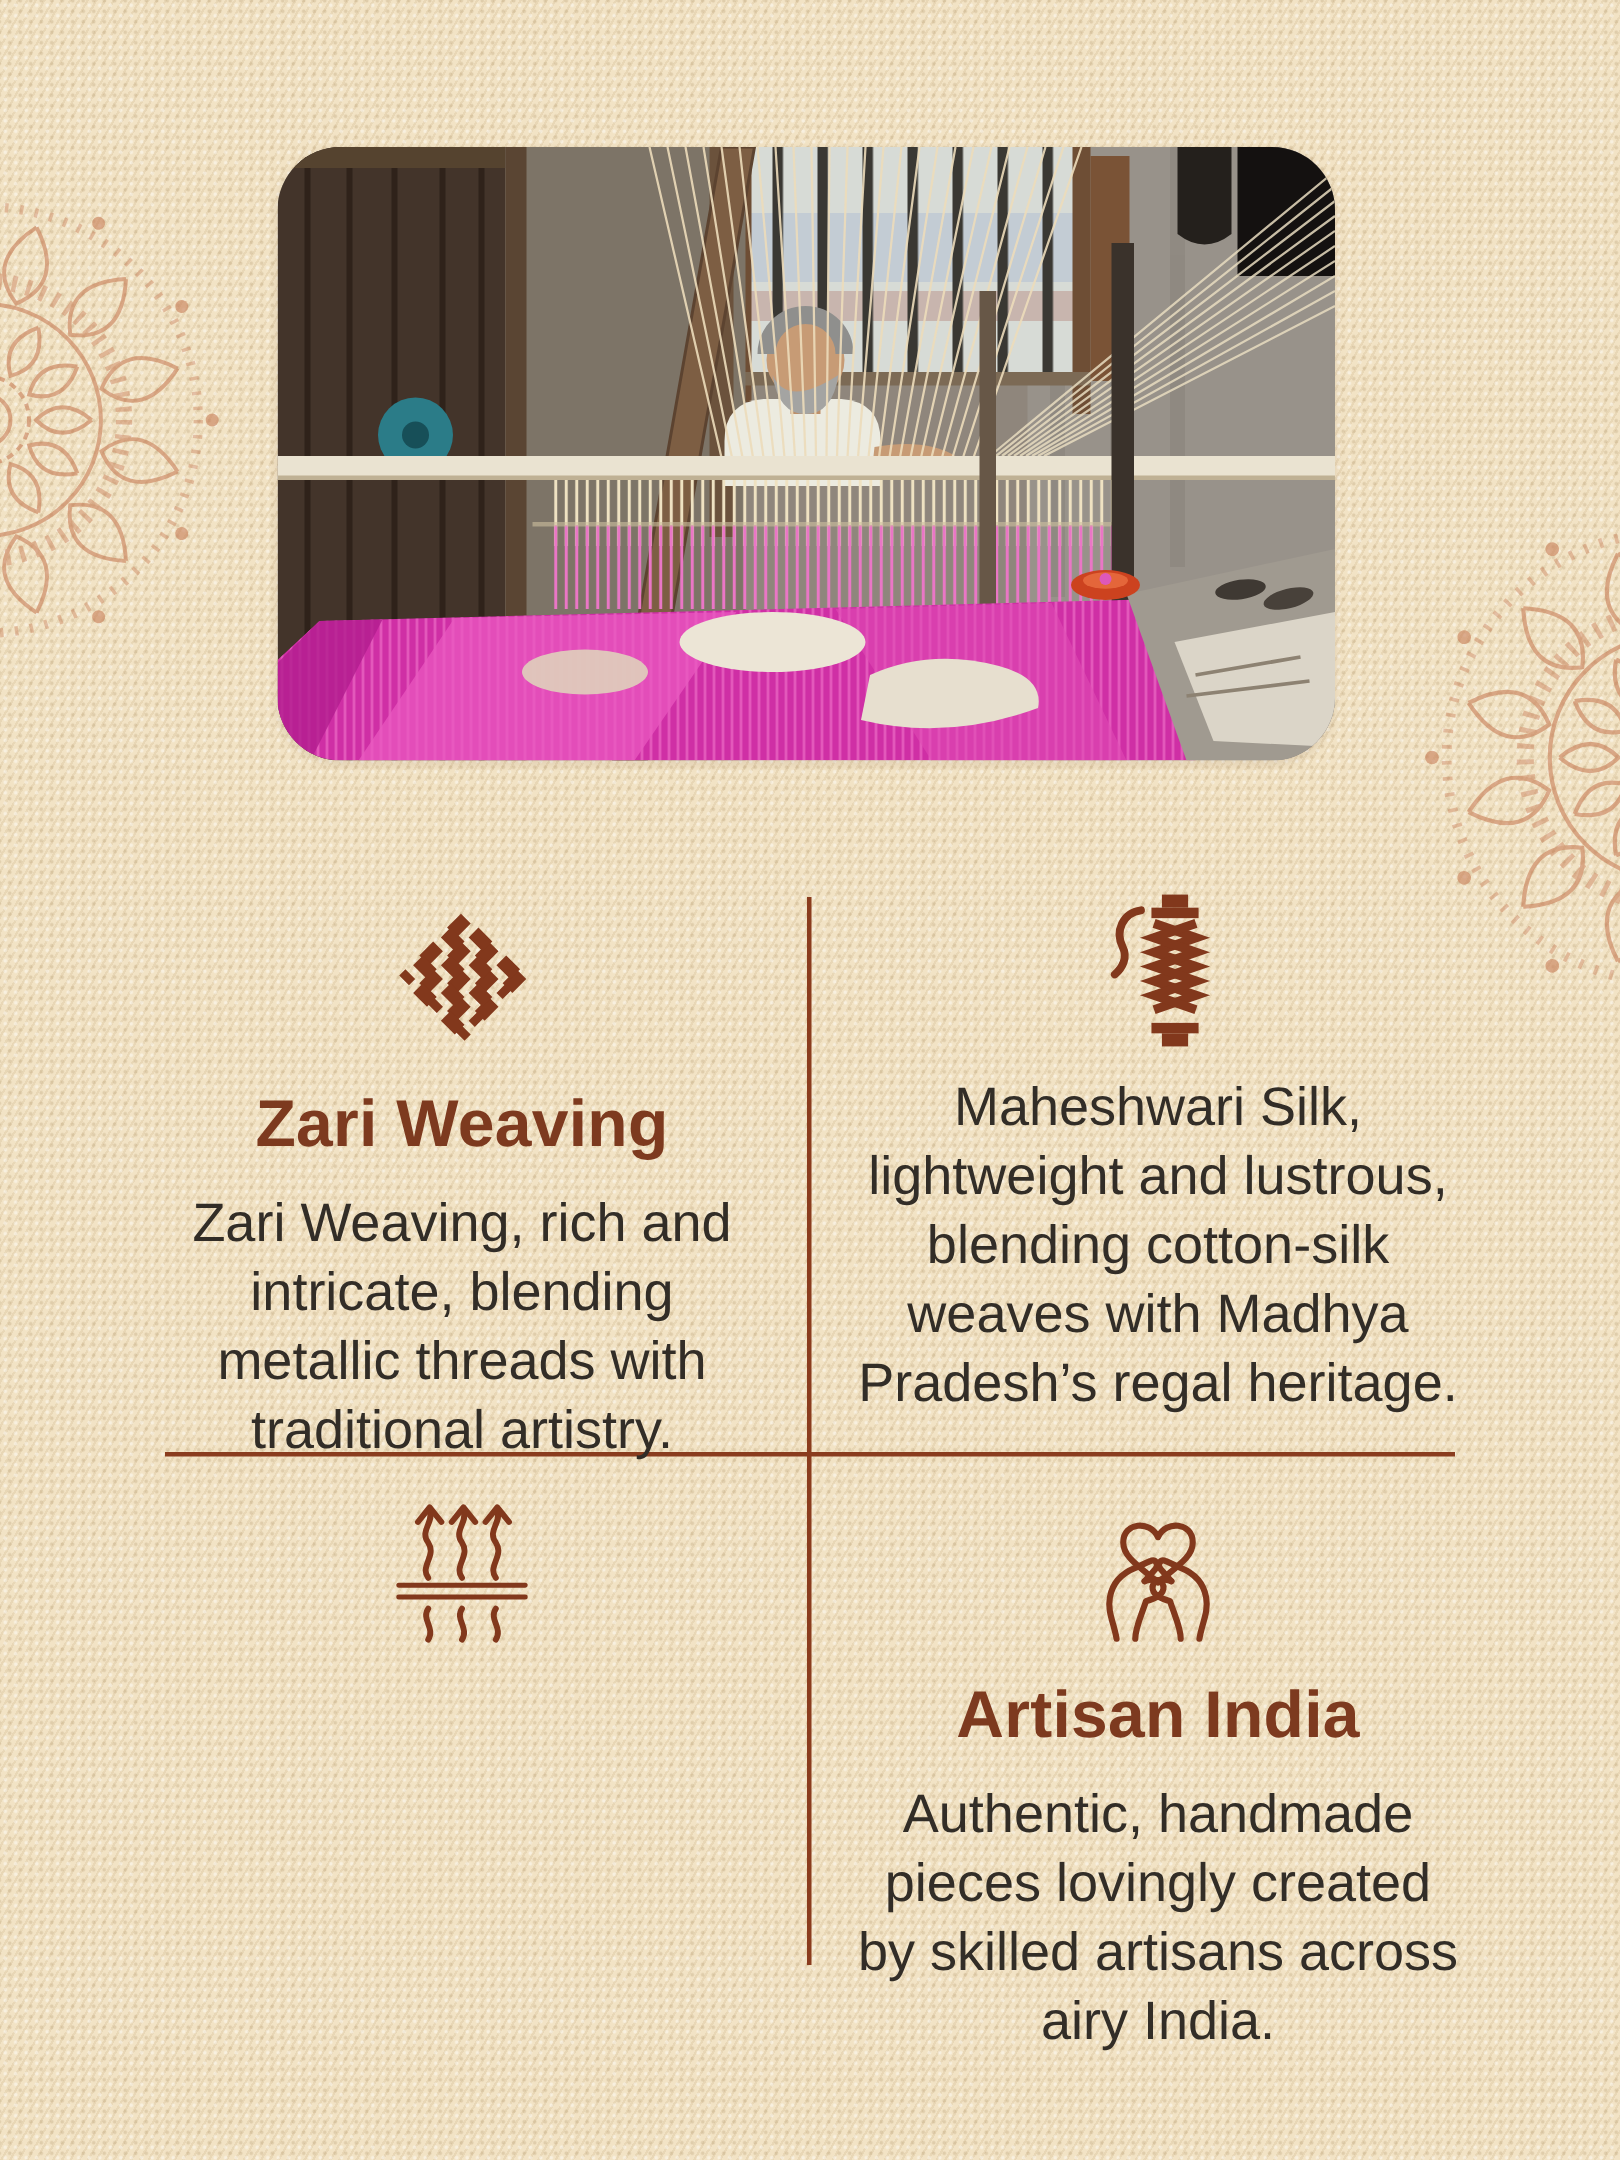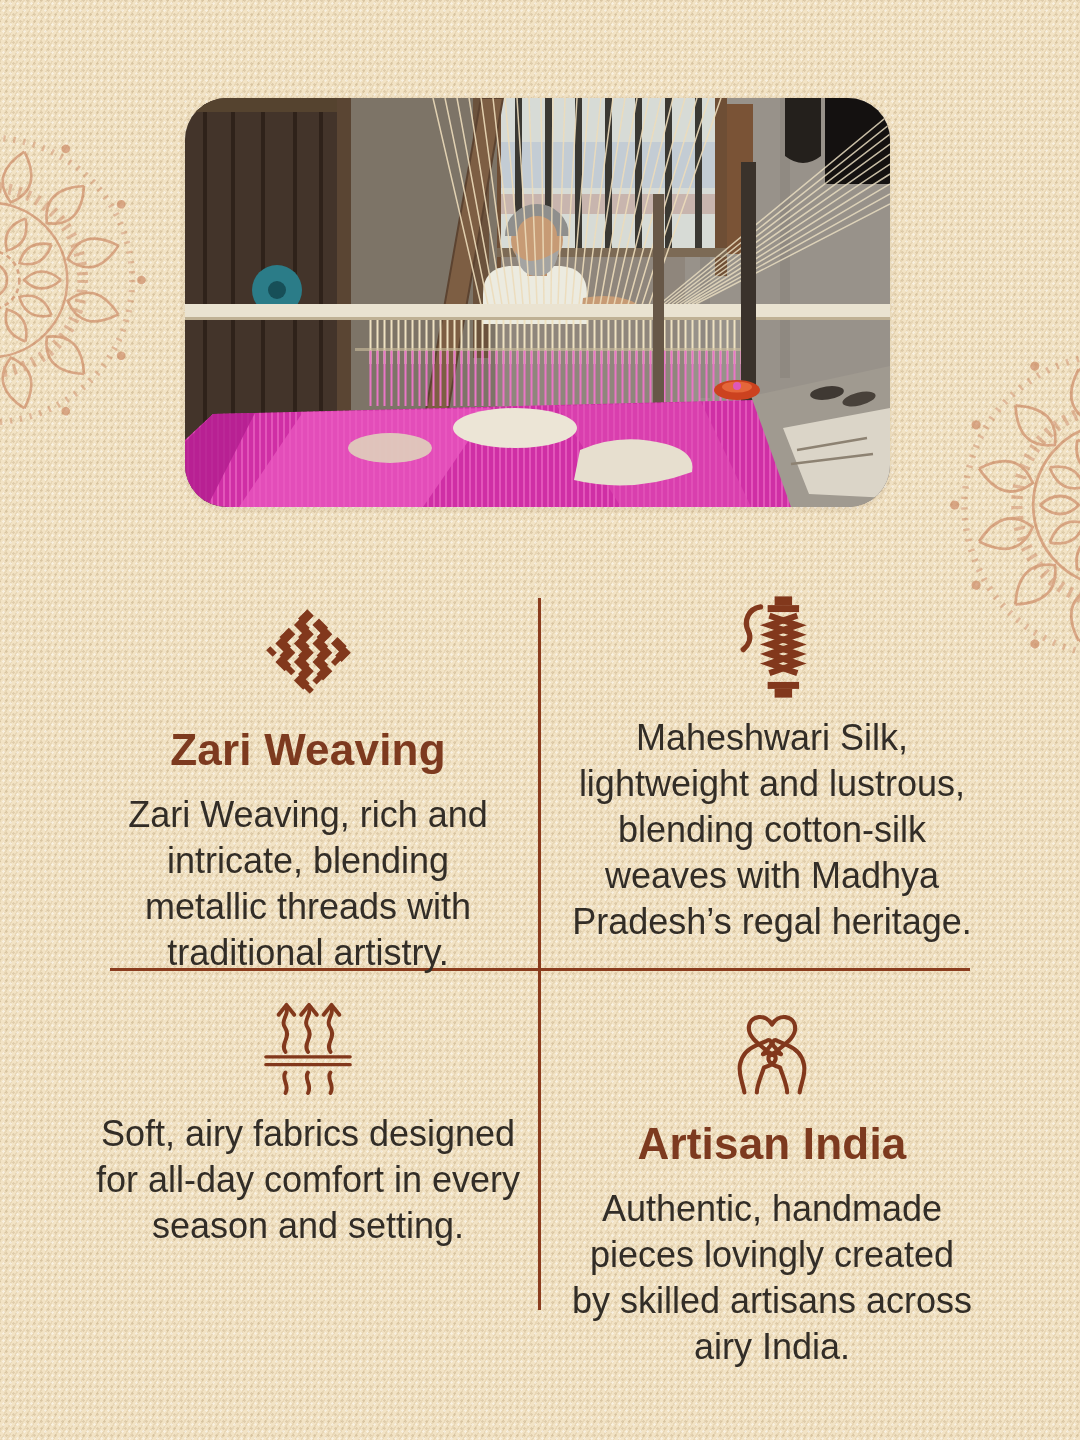--- a/index.html
+++ b/index.html
@@ -244,21 +244,20 @@
             <path d="M78,55 C72,47 84,40 78,31 C72,23 82,17 79,10"></path>
             <path d="M25,17 L33,7 L41,17"></path>
             <path d="M48,17 L56,7 L64,17"></path>
             <path d="M71,17 L79,7 L87,17"></path>
             <path d="M32,76 C27,83 37,89 32,97"></path>
             <path d="M55,76 C50,83 60,89 55,97"></path>
             <path d="M78,76 C73,83 83,89 78,97"></path>
           </g>
         </svg>
       </div>
-      <p>Soft, airy fabrics designed for all-day comfort in every season and setting.</p>
     </article>
     <article class="feature f3">
       <div class="icon-wrap">
         <svg width="100" height="98" viewBox="0 0 110 110">
           <g class="brand-icon" stroke-width="4.6">
             <path d="M55,30 C49,17 29,19 29,34 C29,45 41,52 55,64 C69,52 81,45 81,34 C81,19 61,17 55,30 Z"></path>
             <path d="M24,106 C22,94 17,86 19,75 C21,64 28,57 38,53 L49,48 C53,46 56,50 53,54 L45,63"></path>
             <path d="M45,63 C53,60 60,63 59,69 C58,74 52,76 46,78 C42,90 38,98 38,106"></path>
             <path d="M86,106 C88,94 93,86 91,75 C89,64 82,57 72,53 L61,48 C57,46 54,50 57,54 L65,63"></path>
             <path d="M65,63 C57,60 50,63 51,69 C52,74 58,76 64,78 C68,90 72,98 72,106"></path>

